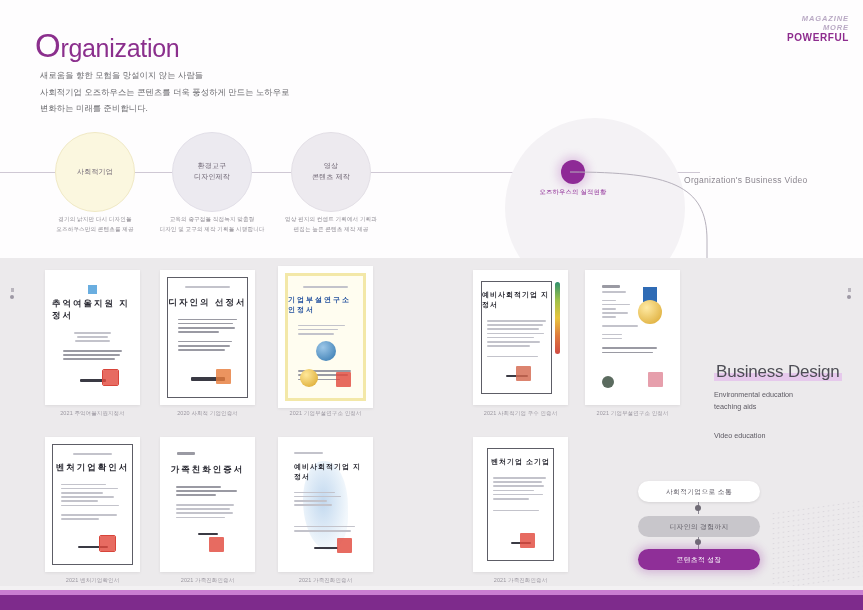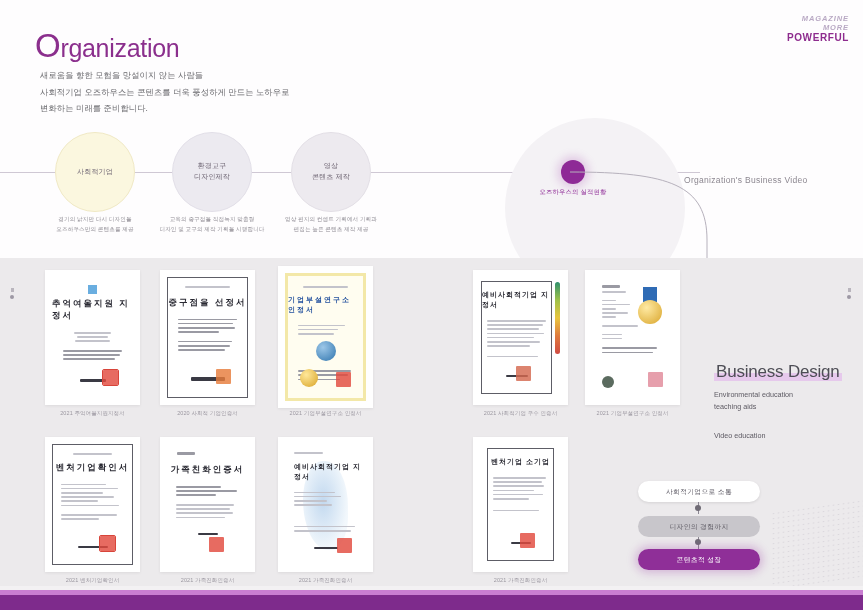--- a/index.html
+++ b/index.html
@@ -321,21 +321,21 @@
       </div>
       <div class="sealbox" style="right:14px; bottom:12px;"></div>
       <div class="seal" style="right:15px; bottom:13px;"></div>
     </div>
   </div>
   <div class="cert-cap" style="left:45px; top:410px; width:95px;">2021 추억여울지원지정서</div>
 
   <div class="cert" style="left:160px; top:270px; width:95px; height:135px;">
     <div class="doc bordered">
       <div class="ln t" style="width:56%;margin:0 auto 9px;"></div>
-      <div class="doc-title big">중구점을 선정서</div>
+      <div class="doc-title big">디자인의 선정서</div>
       <div class="lines">
         <div class="ln" style="width:100%"></div>
         <div class="ln" style="width:94%"></div>
         <div class="ln" style="width:97%"></div>
         <div class="ln" style="width:70%;margin-bottom:8px;"></div>
         <div class="ln" style="width:92%"></div>
         <div class="ln" style="width:88%"></div>
         <div class="ln" style="width:80%"></div>
       </div>
       <div class="sig">

